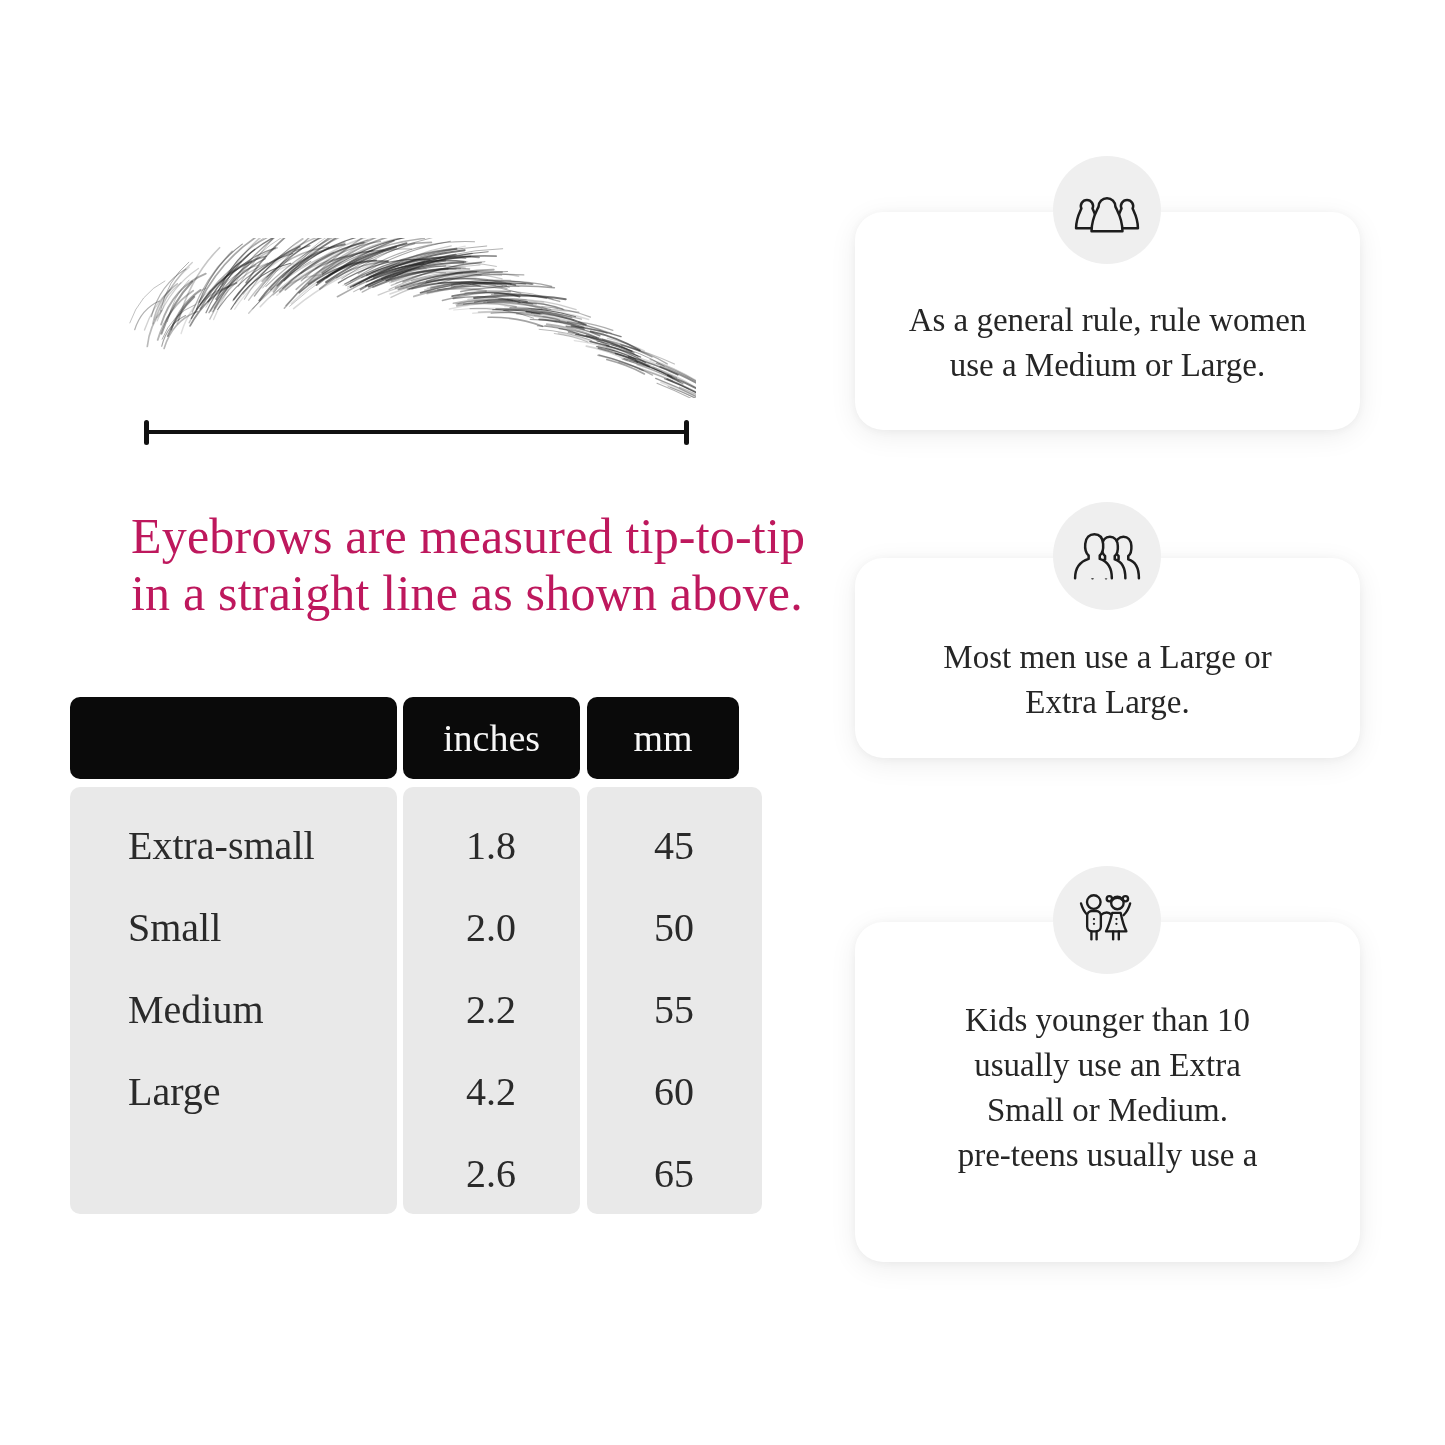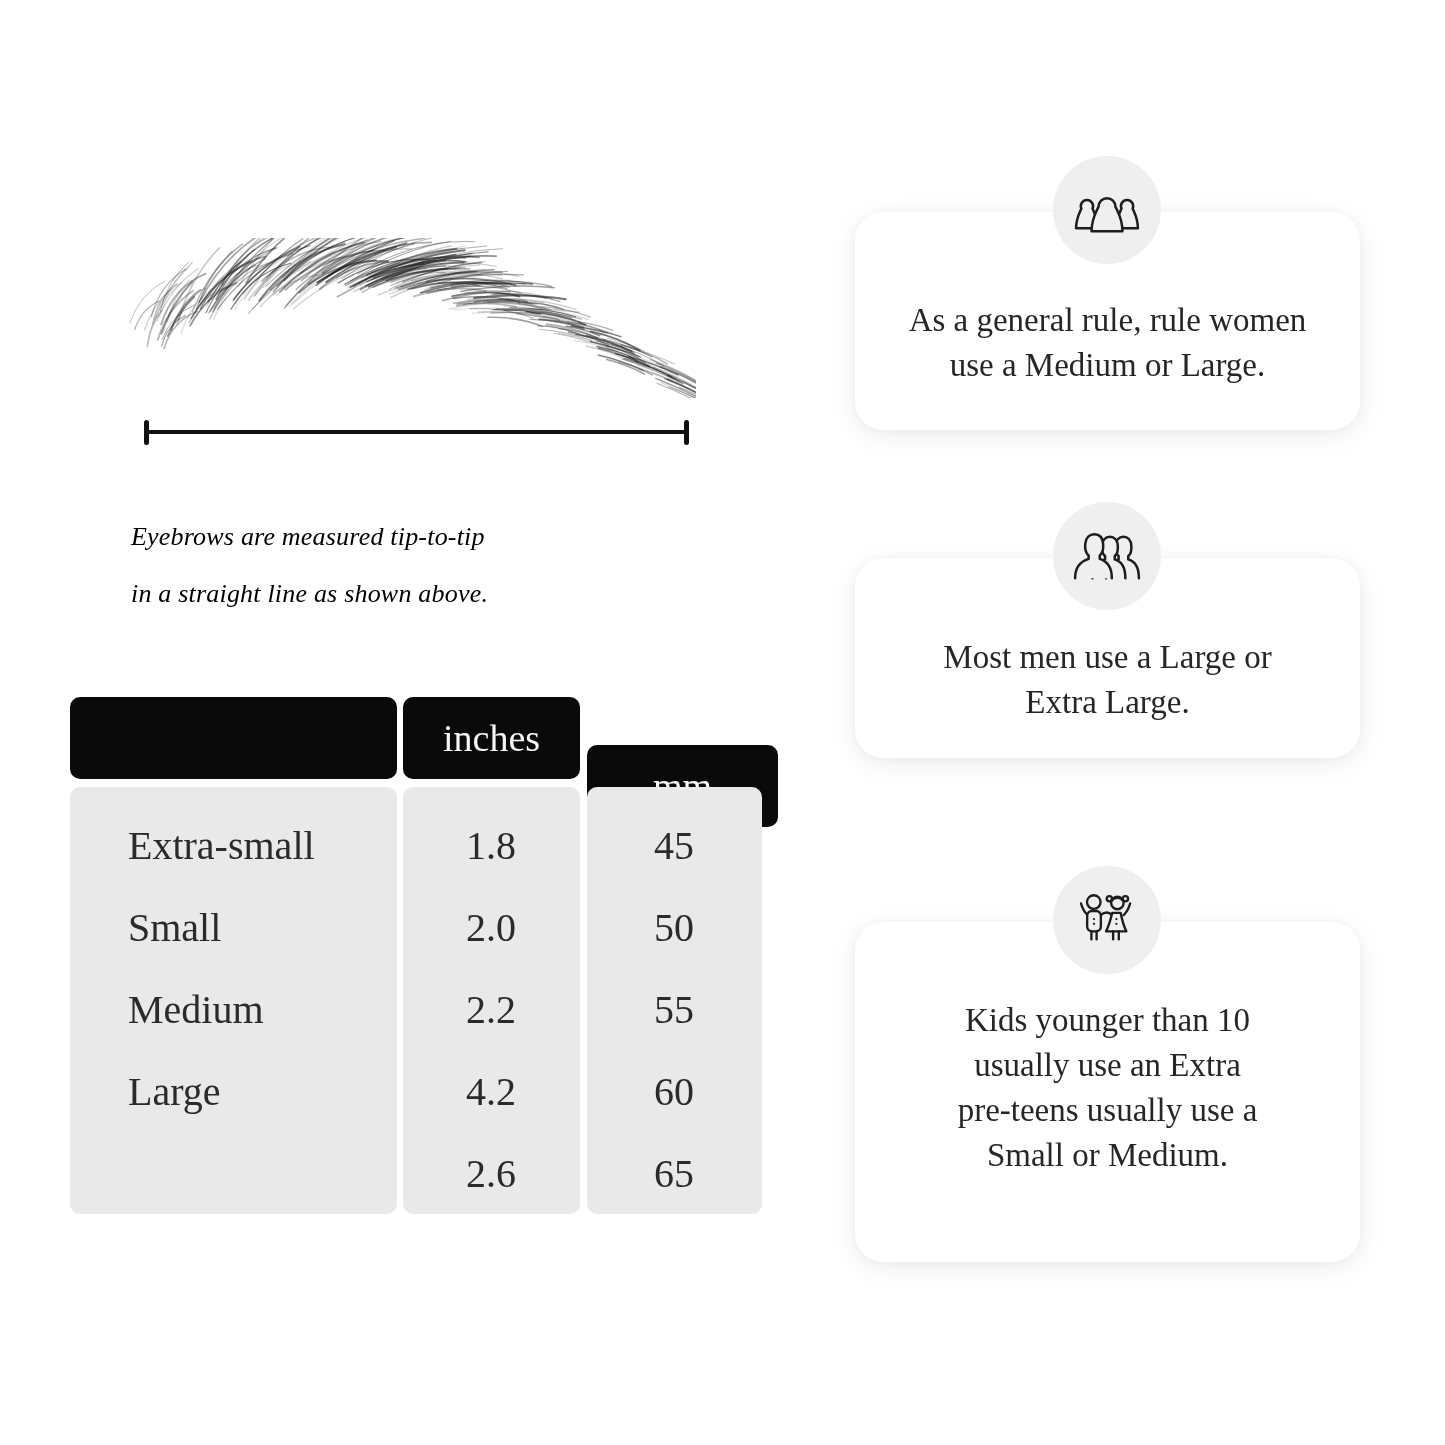--- a/index.html
+++ b/index.html
@@ -6,27 +6,27 @@
   #canvas{
     position:relative;width:1445px;height:1445px;background:#ffffff;overflow:hidden;
     font-family:"Liberation Serif","DejaVu Serif",serif;color:#2a2a2a;
   }
   
   #brow-svg{position:absolute;left:126px;top:238px;width:570px;height:160px;}
   .measure-line{position:absolute;left:146px;top:430px;width:542px;height:4px;background:#111;border-radius:2px;}
   .measure-cap{position:absolute;top:420px;width:5px;height:25px;background:#111;border-radius:3px;}
   .cap-left{left:144px;}
   .cap-right{left:684px;}
-  .caption{position:absolute;left:131px;top:508px;font-size:26px;line-height:57px;color:#000000;letter-spacing:.2px;font-style:italic;}
+  .caption{position:absolute;left:131px;top:508px;font-size:50px;line-height:57px;color:#be185d;letter-spacing:.2px;}
   
   .th{position:absolute;top:697px;height:82px;background:#0a0a0a;border-radius:10px;
       display:flex;align-items:center;justify-content:center;color:#f7f7f7;font-size:38px;text-align:center;}
   .th1{left:70px;width:327px;}
   .th2{left:403px;width:177px;}
-  .th3{left:587px;width:191px;margin-top:48px;}
+  .th3{left:587px;width:152px;}
   .tb{position:absolute;top:787px;height:427px;background:#e9e9e9;border-radius:10px;}
   .tb1{left:70px;width:327px;}
   .tb2{left:403px;width:177px;}
   .tb3{left:587px;width:175px;}
   .rows{position:absolute;left:70px;top:804px;width:692px;height:410px;}
   .row{position:relative;height:82px;font-size:40px;color:#2a2a2a;text-align:center;}
   .row .lab{position:absolute;left:58px;top:50%;transform:translateY(-50%);white-space:nowrap;}
   .row .in{position:absolute;left:421px;top:50%;transform:translate(-50%,-50%);}
   .row .mm{position:absolute;left:604px;top:50%;transform:translate(-50%,-50%);}
   
@@ -413,22 +413,22 @@
         <path d="M21,53 C21,41 27,35.5 34,33.5 L34,30 C31.5,28 30.5,24 30.8,19.5 C31.2,13.5 34.5,10 39,10 C43.5,10 46.8,13.5 47.2,19.5 C47.5,24 46.5,28 44,30 L44,33.5 C51,35.5 55,41 55,53"></path>
         <path d="M3,53 C3,41 9,35.5 17,33 L17,29.5 C14,27 13,22.5 13.5,17.5 C14,11 18,7.5 23,7.5 C28,7.5 31.5,11 32,17.5 C32.4,22.5 31.5,27 28.5,29.5 L28.5,33 C36.5,35.5 41,41 41,53"></path>
       </g>
     </svg>
   </div>
 
   <div class="card" id="card-kids">
     <div class="card-text">
       <div>Kids younger than 10</div>
       <div>usually use an Extra</div>
+      <div>Small or Medium.</div>
       <div>pre-teens usually use a</div>
-      <div>Small or Medium.</div>
     </div>
   </div>
   <div class="icon-circle" id="circle-kids">
     <svg class="icon-svg" width="68" height="62" viewBox="0 0 72 64">
       <g stroke="#1d1d1d" stroke-width="2.5" fill="none" stroke-linecap="round" stroke-linejoin="round">
         <circle cx="38.5" cy="9.5" r="2.8" fill="#efefef"></circle>
         <circle cx="55.5" cy="9.5" r="2.8" fill="#efefef"></circle>
         <circle cx="22" cy="13" r="7.2" fill="#efefef"></circle>
         <circle cx="47" cy="14" r="6.6" fill="#efefef"></circle>
         <path d="M40.8,11.5 Q47,5.5 53.2,11.5" fill="none"></path>

